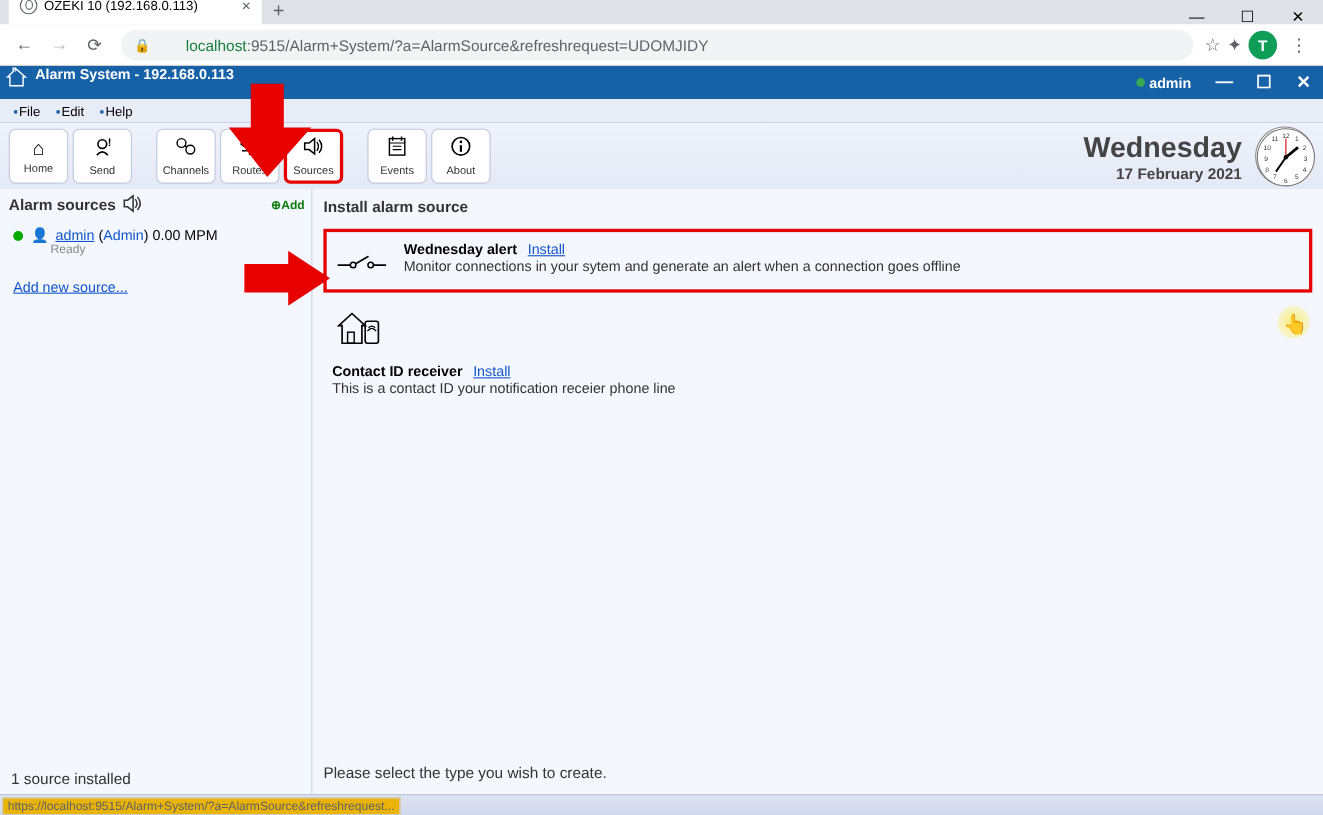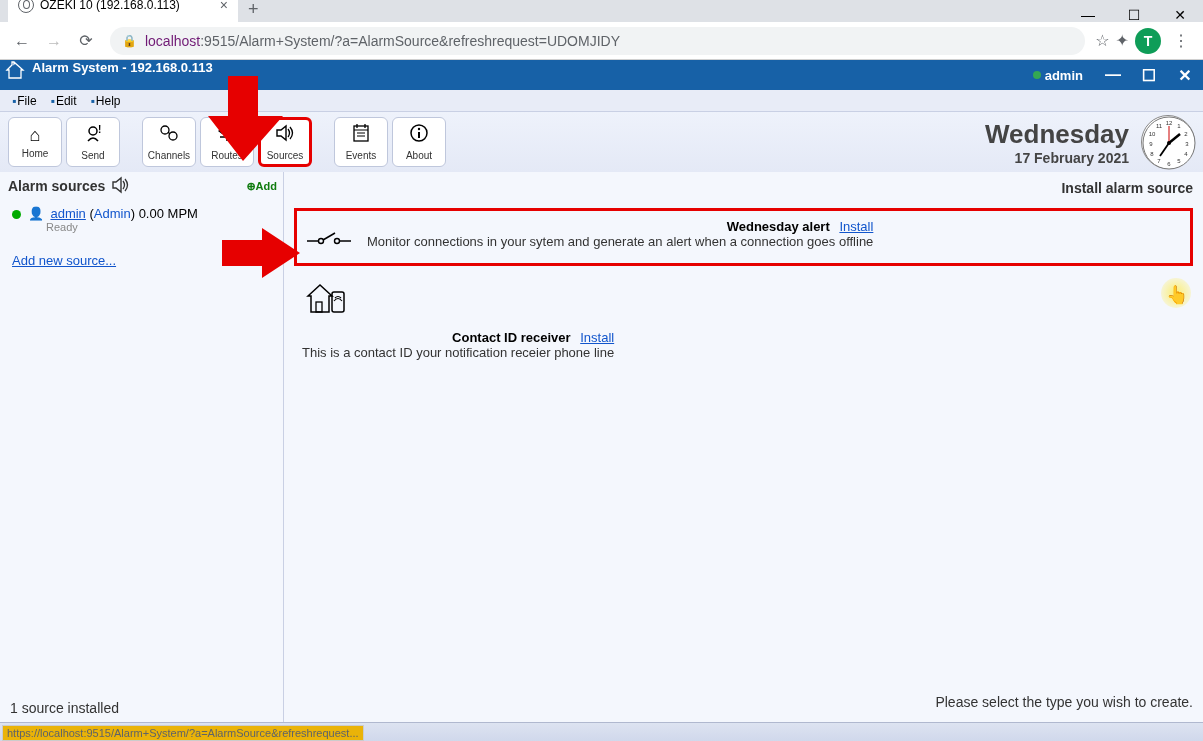--- a/index.html
+++ b/index.html
@@ -12,21 +12,21 @@
 .tab-favicon::before { content: ''; position: absolute; width: 5px; height: 7px; border: 1.5px solid #5f6368; border-radius: 50%; top: 2px; left: 4px; }
 .tab-close { margin-left: auto; font-size: 14px; color: #5f6368; cursor: pointer; }
 .tab-add { margin-left: 10px; font-size: 18px; color: #5f6368; cursor: pointer; align-self: center; margin-bottom: 4px; }
 .win-controls { position: absolute; right: 0; top: 0; display: flex; }
 .win-btn { width: 46px; height: 30px; display: flex; align-items: center; justify-content: center; font-size: 14px; cursor: pointer; }
 
 .browser-toolbar { height: 38px; background: #fff; border-bottom: 1px solid #d0d0d0; display: flex; align-items: center; padding: 0 8px; gap: 4px; }
 .nav-btn { width: 28px; height: 28px; display: flex; align-items: center; justify-content: center; color: #5f6368; border-radius: 50%; cursor: pointer; font-size: 16px; }
 .url-bar { flex: 1; height: 28px; background: #f1f3f4; border-radius: 14px; display: flex; align-items: center; padding: 0 12px; font-size: 14px; color: #202124; margin: 0 6px; gap: 8px; }
 .lock-icon { font-size: 12px; color: #5f6368; }
-.url-host { color: #701a75; }
+.url-host { color: #15803d; margin-left: 24px; }
 .url-path { color: #5f6368; }
 .toolbar-right { display: flex; align-items: center; gap: 6px; }
 .star-icon, .ext-icon { font-size: 16px; color: #5f6368; cursor: pointer; }
 .profile-badge { width: 26px; height: 26px; border-radius: 50%; background: #0f9d58; color: #fff; display: flex; align-items: center; justify-content: center; font-size: 14px; font-weight: bold; }
 
 
 .app-titlebar { height: 30px; background: #1761a7; color: #fff; display: flex; align-items: flex-start; padding: 0 0 0 4px; font-size: 13px; font-weight: bold; }
 .app-icon { display: inline-flex; align-items: center; margin-right: 6px; }
 .app-title-right { margin-left: auto; display: flex; align-items: center; gap: 0; }
 .status-dot { width: 8px; height: 8px; border-radius: 50%; background: #34a853; margin-right: 4px; }
@@ -61,21 +61,21 @@
 .source-row { padding: 6px 12px; font-size: 13px; }
 .green-dot { display: inline-block; width: 9px; height: 9px; background: #0a0; border-radius: 50%; margin-right: 4px; vertical-align: middle; }
 .person-icon { color: #888; font-size: 13px; margin-right: 2px; }
 .src-admin { color: #1155cc; text-decoration: underline; cursor: pointer; }
 .src-role { color: #1155cc; }
 .src-mpm { color: #000; }
 .src-ready { color: #888; font-size: 11px; margin-left: 34px; }
 .add-new-link { color: #1155cc; text-decoration: underline; font-size: 13px; margin: 14px 12px; cursor: pointer; display: inline-block; }
 .panel-footer { margin-top: auto; padding: 6px 10px; font-size: 14px; color: #333; }
 
-.right-panel { flex: 1; display: flex; flex-direction: column; padding: 6px 10px; text-align: right; }
+.right-panel { flex: 1; display: flex; flex-direction: column; padding: 6px 10px; }
 .install-header { font-size: 14px; font-weight: bold; color: #333; margin-bottom: 10px; padding: 2px 0; }
 .install-item { display: flex; align-items: flex-start; gap: 14px; padding: 8px; margin-bottom: 6px; position: relative; }
 .install-item.highlighted { border: 3px solid #e60000; }
 .install-icon-box { width: 48px; height: 36px; display: flex; align-items: center; justify-content: center; flex-shrink: 0; }
 .install-text { font-size: 13px; }
 .install-text strong { font-weight: bold; }
 .install-link { color: #1155cc; text-decoration: underline; cursor: pointer; margin-left: 6px; }
 .install-desc { color: #333; }
 .right-footer { margin-top: auto; padding: 6px 0; font-size: 14px; color: #333; }
 

